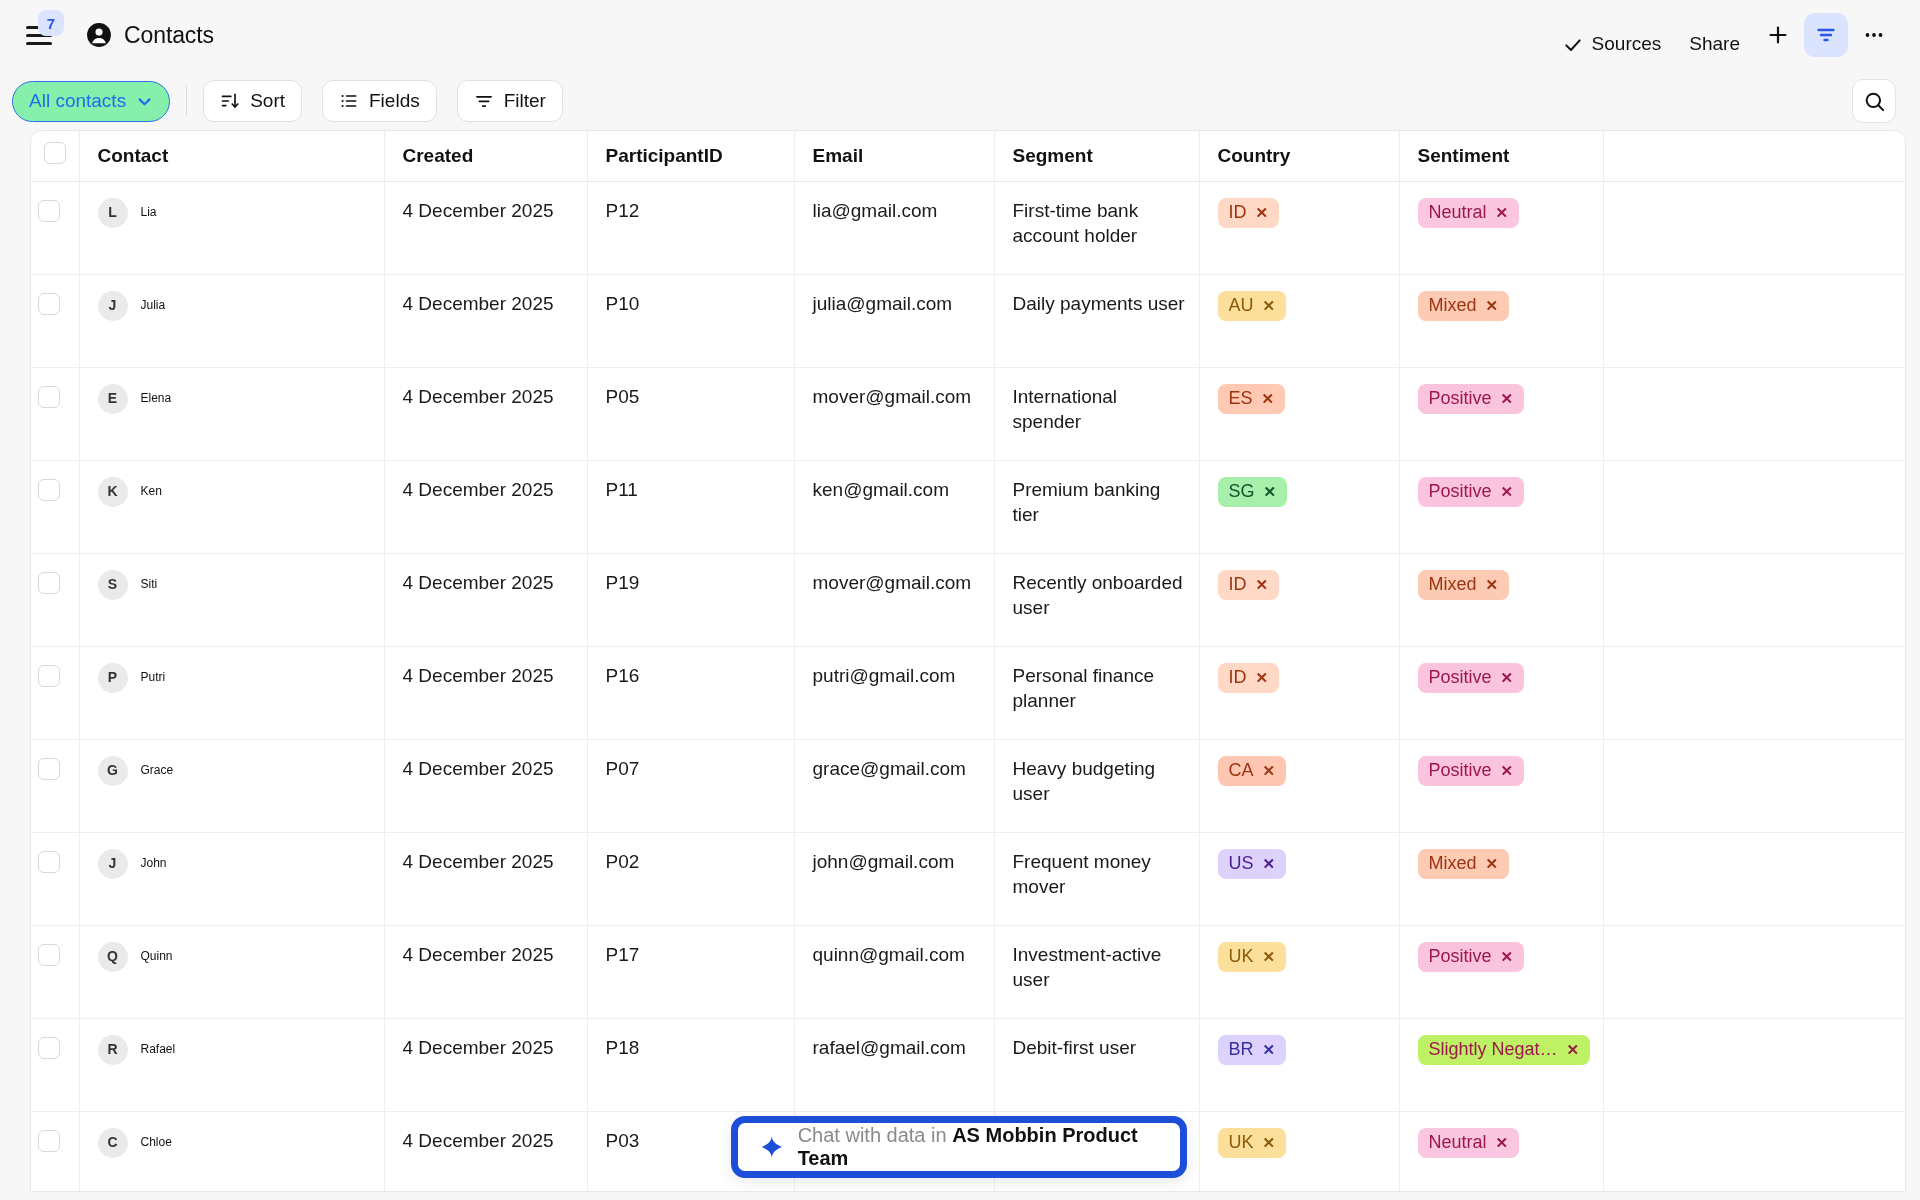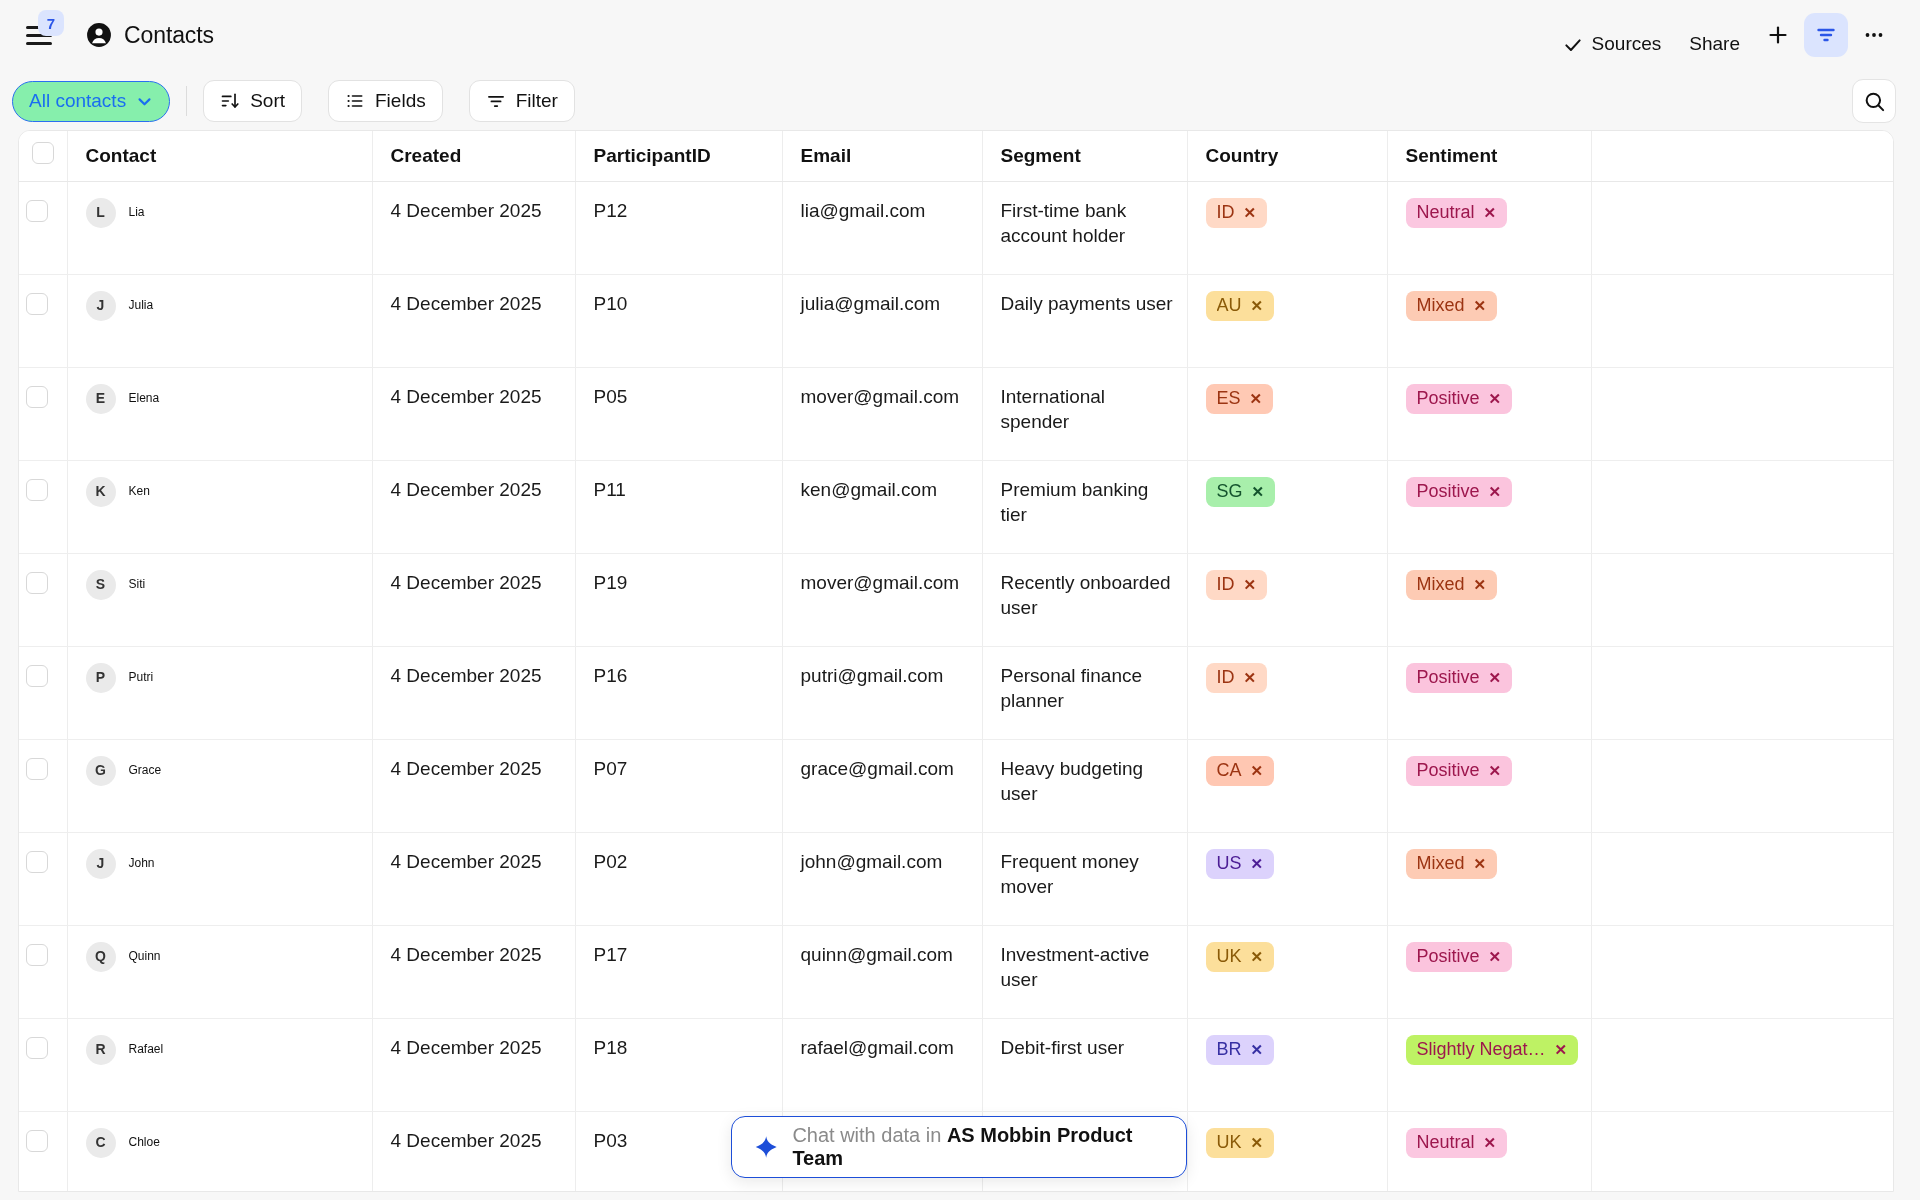--- a/index.html
+++ b/index.html
@@ -61,33 +61,33 @@
     height: 41px; padding: 0 16px;
     border: 1.6px solid #2b6ff0; border-radius: 21px;
     color:#1a6ef0; font-size: 19px; cursor:pointer; background:#86efac;
   }
   .toolbar-sep { width:1px; height:30px; background:#dcdcdc; margin: 0 16px; }
   .tool-btn {
     display:flex; align-items:center; gap:10px;
     height: 42px; padding: 16px 16px;
     border: 1px solid #e2e2e2; border-radius: 11px;
     background:#fff; color:#111; font-size: 19px; cursor:pointer;
-    margin-right: 26px;
+    margin-right: 20px;
     font-family: "Liberation Sans", sans-serif;
   }
   .search-btn {
     margin-left:auto;
     width: 44px; height: 44px; border-radius: 11px;
     border:1px solid #e4e4e4; background:#fff;
     display:flex; align-items:center; justify-content:center; cursor:pointer;
   }
 
   
   .table-wrap {
-    position:absolute; left: 18px; top: 130px;
+    position:absolute; left: 30px; top: 130px;
     width: 1876px; height: 1062px;
     background:#fff;
     border: 1px solid #e8e8e8;
     border-radius: 12px 12px 0 0;
     overflow: hidden;
   }
   table { border-collapse: collapse; width: 1876px; table-layout: fixed; }
   col.c-chk   { width: 48px; }
   col.c-name  { width: 305px; }
   col.c-date  { width: 203px; }
@@ -146,21 +146,21 @@
     max-width: 182px;
     white-space: nowrap;
   }
   .tag .tag-x { font-size: 15px; font-weight: 700; cursor:pointer; flex:none; }
   .tag .tag-label { overflow:hidden; text-overflow:ellipsis; }
 
   
   .chat-pill {
     position:absolute; left: 731px; bottom: 22px;
     width: 456px; height: 62px;
-    background:#fff; border: 1px solid #1d4ed8;
+    background:#fff; border: 7px solid #1d4ed8;
     border-radius: 14px;
     box-shadow: 0 4px 16px rgba(0,0,0,0.09);
     display:flex; align-items:center; gap: 14px;
     padding: 0 22px; cursor: pointer;
   }
   .chat-text { font-size: 20px; color:#8a8a8a; }
   .chat-text b { color:#111; font-weight:700; }
 </style>
 </head>
 <body>

